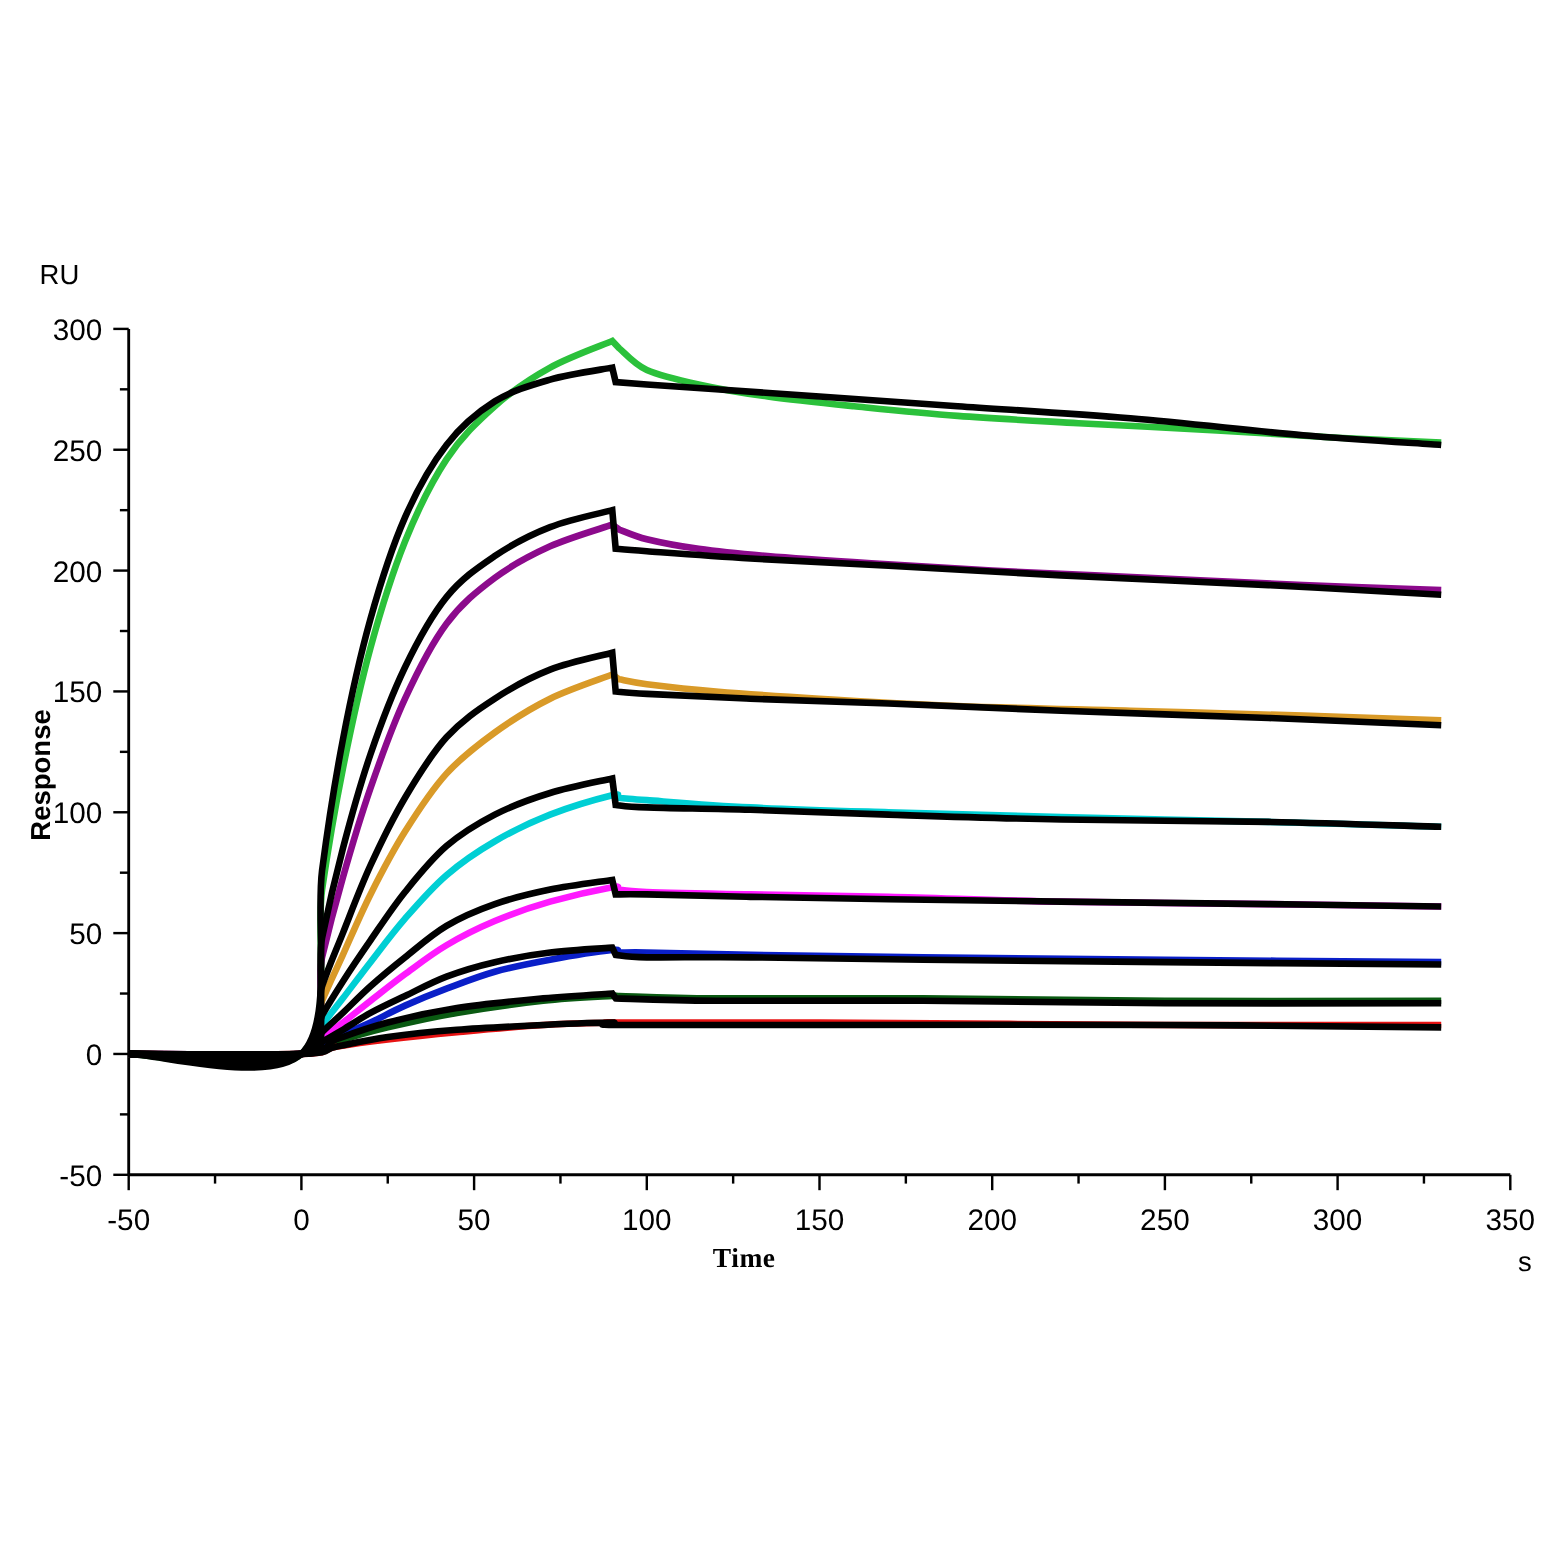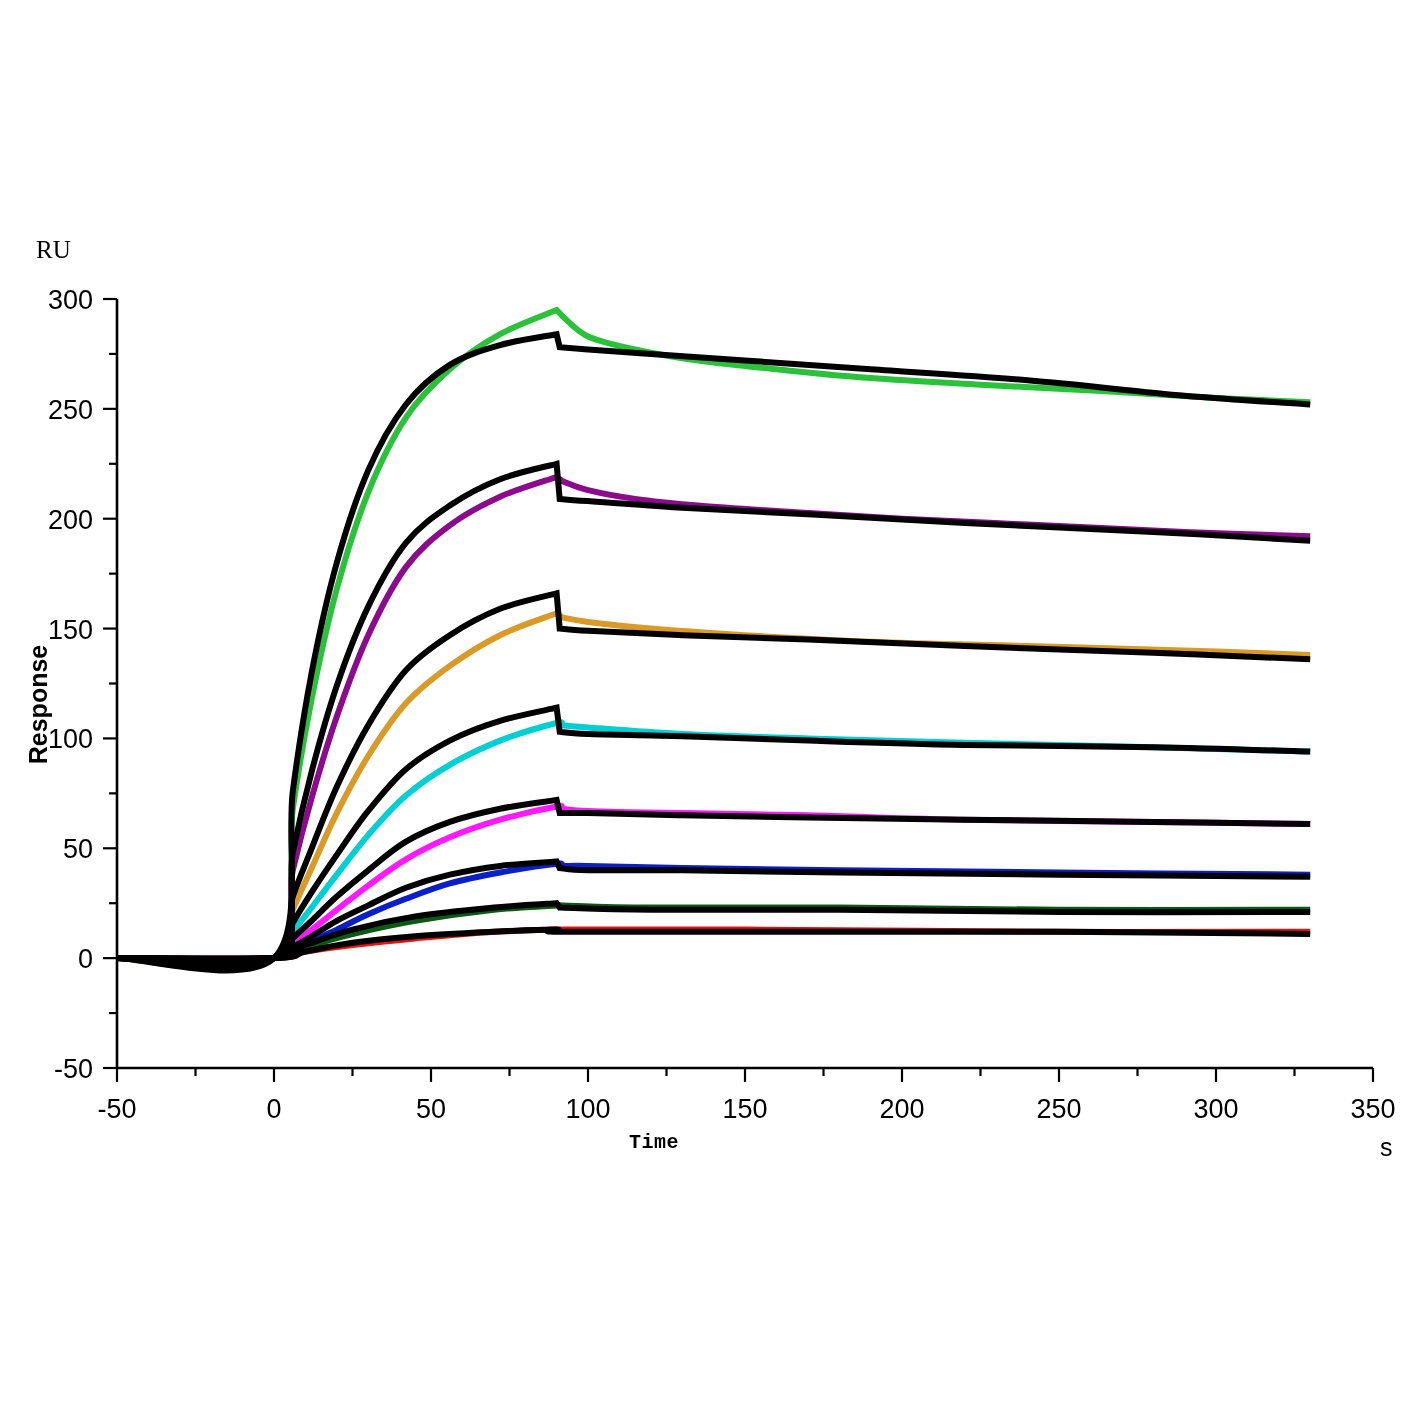--- a/index.html
+++ b/index.html
@@ -1,21 +1,21 @@
 <!DOCTYPE html>
 <html><head>
 <meta charset="utf-8">
 <style>
   html,body{margin:0;padding:0;background:#ffffff;}
   body{width:1401px;height:1401px;font-family:"Liberation Sans",sans-serif;color:#000;}
   #chart-root{position:relative;width:1401px;height:1401px;background:#fff;}
   #plot-svg{position:absolute;left:0;top:0;width:1401px;height:1401px;}
-  .ru-unit{position:absolute;left:36px;top:236px;font-size:25px;font-family:Liberation Serif, serif;color:#000;}
+  .ru-unit{position:absolute;left:36px;top:236px;font-size:25px;font-family:Liberation Sans, sans-serif;color:#000;}
   .s-unit{position:absolute;left:1380px;top:1133px;font-size:25px;font-family:"Liberation Sans",sans-serif;color:#000;}
-  .axis-title-x{position:absolute;left:629px;top:1131px;font-size:20px;font-weight:bold;letter-spacing:0.5px;font-family:Liberation Mono, monospace;}
+  .axis-title-x{position:absolute;left:648px;top:1131px;font-size:25px;font-weight:bold;letter-spacing:0.5px;font-family:Liberation Serif, serif;}
   .axis-title-y{position:absolute;left:-42px;top:690px;width:160px;text-align:center;font-size:25px;font-weight:bold;transform:rotate(-90deg);transform-origin:center center;font-family:"Liberation Sans",sans-serif;}
   text{font-family:"Liberation Sans",sans-serif;}
 </style>
 </head>
 <body>
 
 <div id="chart-root">
 
   <span class="ru-unit">RU</span>
   <span class="s-unit">s</span>

